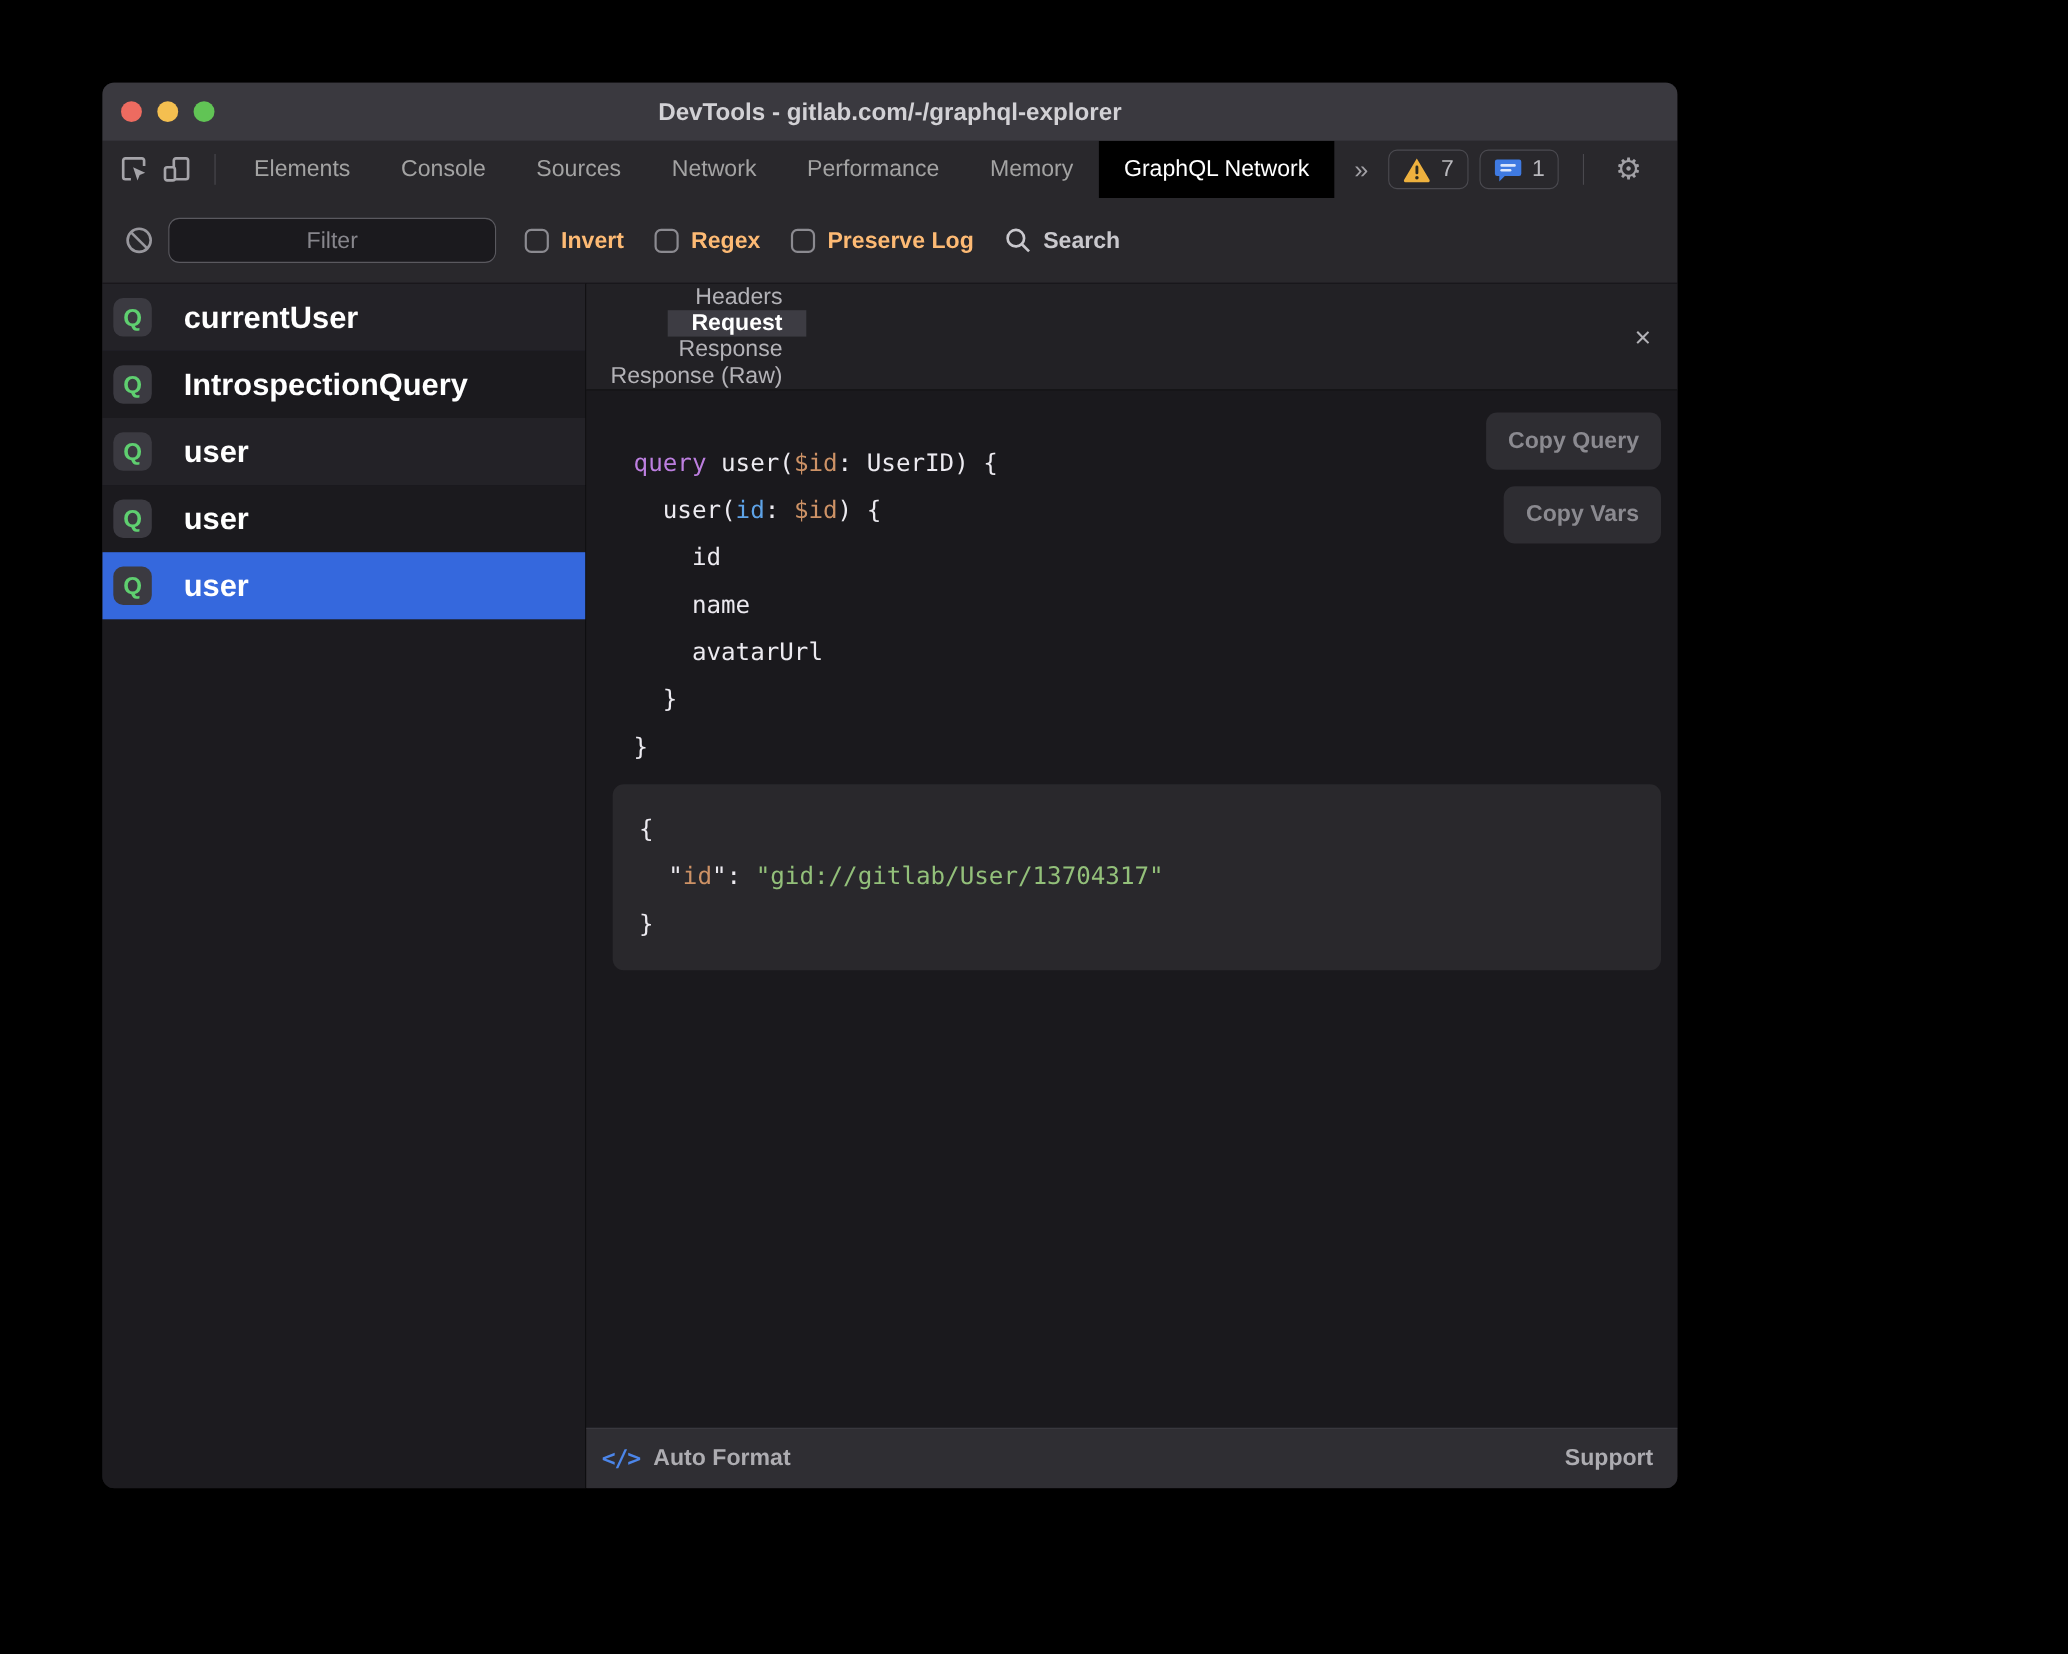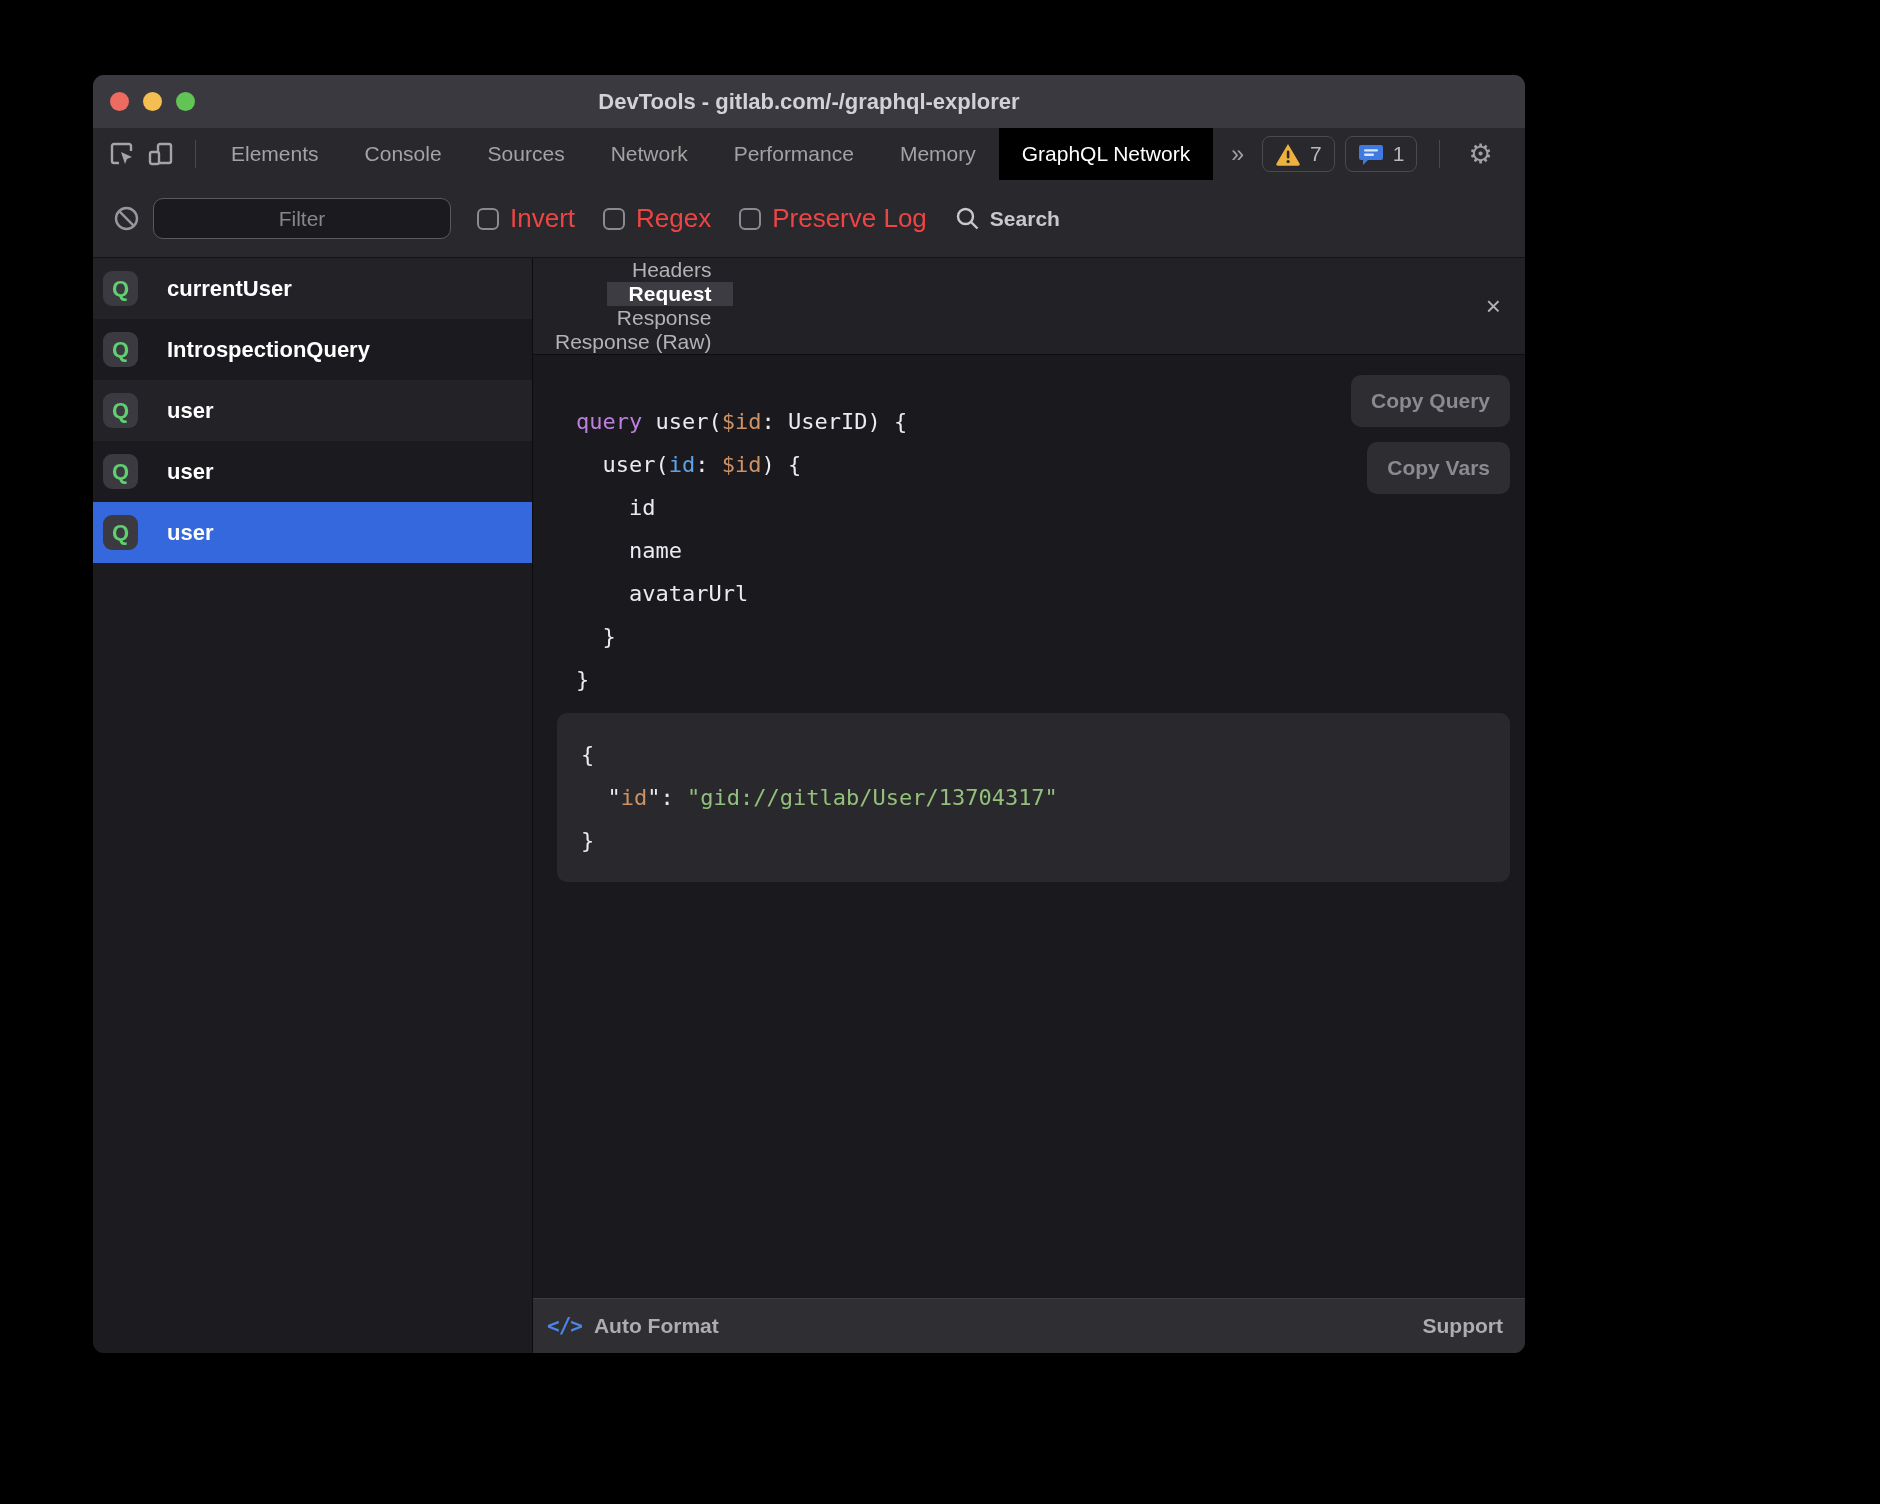--- a/index.html
+++ b/index.html
@@ -33,37 +33,37 @@
   
   .filterbar { flex:0 0 78px; background:#29282c; border-bottom:1px solid #141317;
     display:flex; align-items:center; padding:0 20px; }
   .block-icon { margin-right:13px; display:flex; }
   .filter-input { width:298px; height:41px; background:#1b1a1e; border:1.5px solid #5a595f; border-radius:10px;
     color:#d5d4d8; font-size:21px; padding:0 14px; outline:none; font-family:inherit;text-align:center; }
   .filter-input::placeholder { color:#87868c; }
   .checks { display:flex; align-items:center; gap:28px; margin-left:26px; }
   .cb { display:flex; align-items:center; gap:11px; }
   .cb .box { width:22px; height:22px; border:2px solid #8b8a90; border-radius:6px; background:transparent; }
-  .cb .lbl { color:#ef4444; font-weight:normal; font-size:26px; }
+  .cb .lbl { color:#fdba74; font-weight:bold; font-size:21px; }
   .search { display:flex; align-items:center; gap:10px; color:#c9c8cd; font-weight:bold; font-size:21px; margin-left:28px; }
 
   
   .content { flex:1; display:flex; min-height:0; }
 
   .sidebar { flex:0 0 440px; width:440px; border-right:1px solid #0c0c0d; background:#1c1b1f;
     display:flex; flex-direction:column; }
   .side-header { flex:0 0 54px; display:flex; align-items:center; padding-left:16px;
     color:#fff; font-weight:bold; font-size:22px; border-bottom:1px solid #3a393f; }
   .query-row { height:61px; flex:0 0 61px; display:flex; align-items:center; padding-left:10px; }
   .query-row.odd { background:#232227; }
   .query-row.even { background:#1b1a1e; }
   .query-row.selected { background:#3568dd; }
   .qbadge { width:35px; height:35px; border-radius:9px; background:#3b3a41; color:#5fcf70;
     font-weight:bold; font-size:22px; display:flex; align-items:center; justify-content:center; flex:0 0 35px; }
-  .qlabel { margin-left:29px; color:#fff; font-weight:bold; font-size:22px; }
+  .qlabel { margin-left:29px; color:#fff; font-weight:bold; font-size:28px; }
 
   .main { flex:1; display:flex; flex-direction:column; min-width:0; background:#1a191d; }
   .subtabs { flex:0 0 54px; background:#222125; display:flex; align-items:stretch; border-bottom:1px solid #0e0e10; }
   .subtab { display:flex; align-items:center; padding:0 22px; color:#b3b2b7; font-size:21px; white-space:nowrap; }
   .subtab.active { background:#3d3c43; color:#fff; font-weight:bold; }
   .close-x { margin-left:auto; display:flex; align-items:center; padding:0 24px; color:#b3b2b7; font-size:26px; }
 
   .panel-body { flex:1; position:relative; padding:0 15px 0 24px; overflow:hidden; }
   .code { font-family:"DejaVu Sans Mono", monospace; font-size:22px; line-height:43px; white-space:pre; }
   .query-code { margin:45px 0 12px 19px; }

